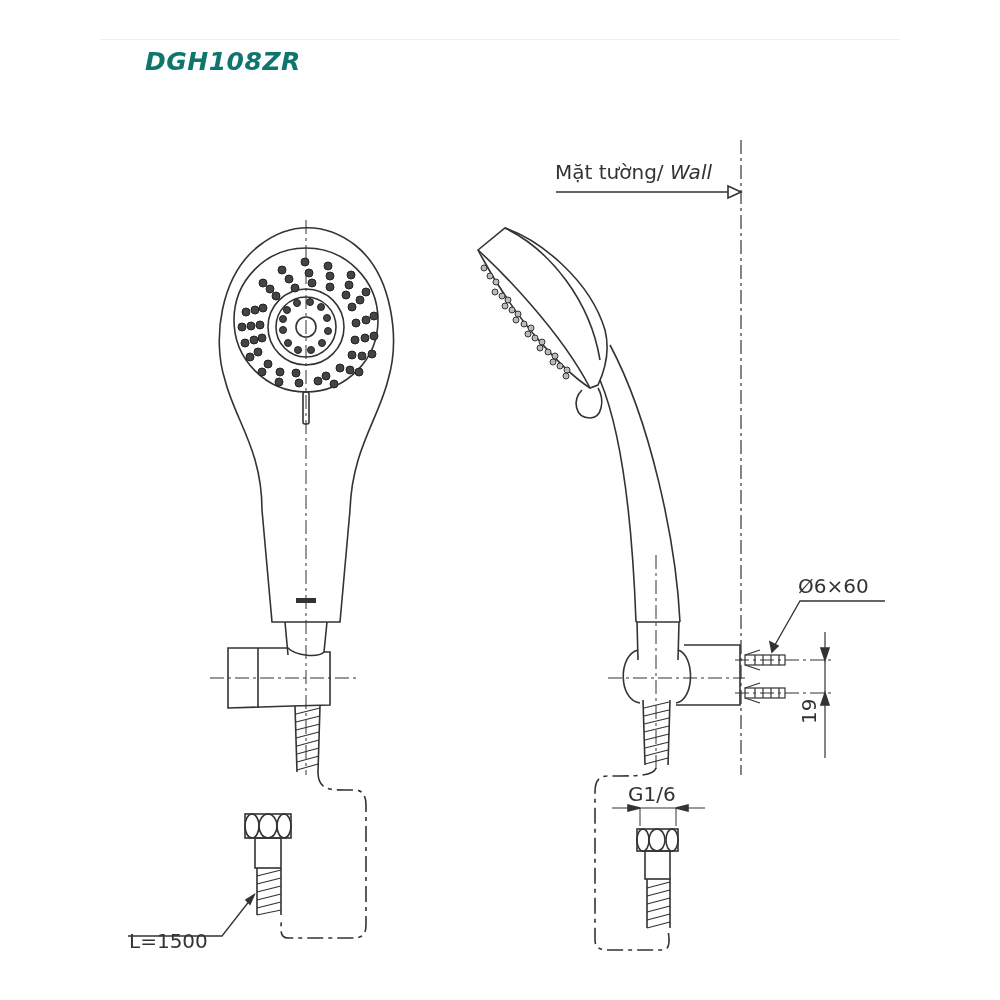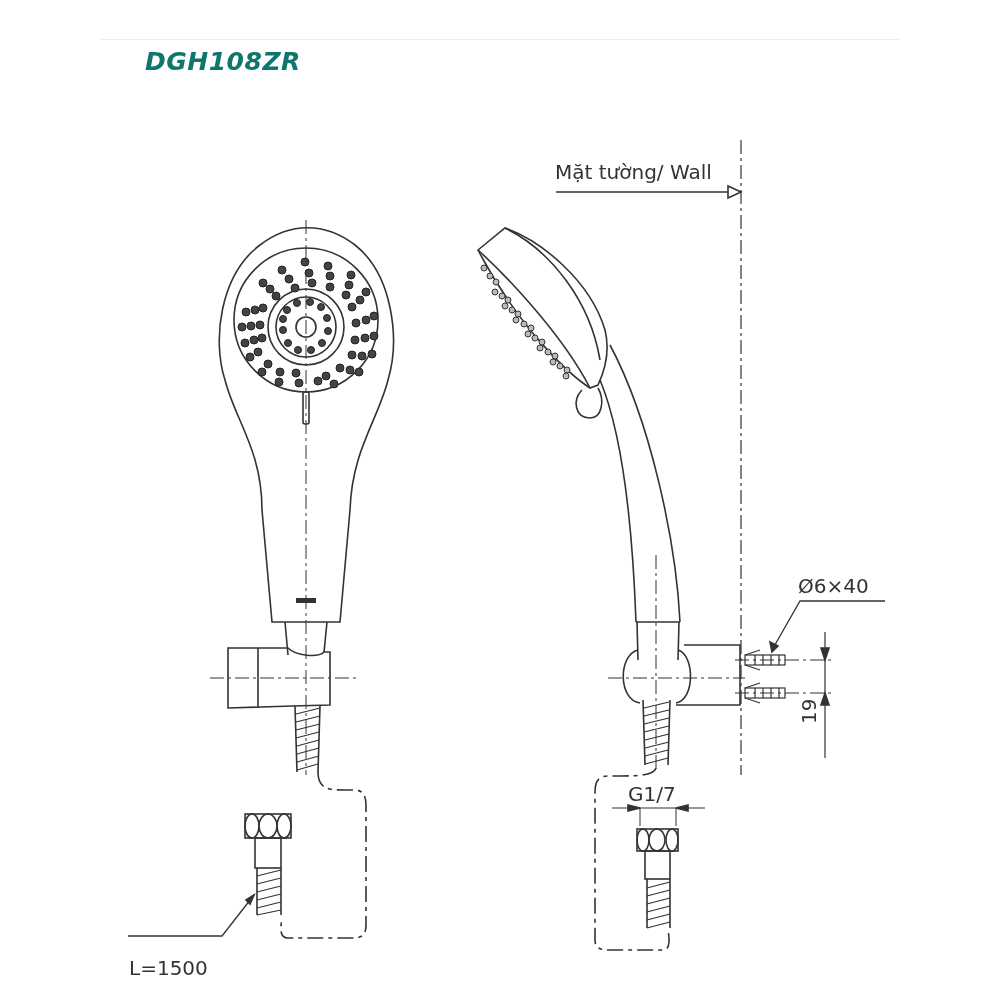--- a/index.html
+++ b/index.html
@@ -2,23 +2,23 @@
 <html><head>
 <meta charset="utf-8">
 <style>
   html, body { margin:0; padding:0; background:#ffffff; }
   body { width:1000px; height:1000px; position:relative; overflow:hidden; font-family:"DejaVu Sans", sans-serif; }
   .topline { position:absolute; left:100px; top:39px; width:800px; height:1px; background:#eeeeee; }
   .title { position:absolute; left:145px; top:47px; font-family:"DejaVu Sans", sans-serif; font-weight:bold; font-style:italic; font-size:25px; color:#0f766e; letter-spacing:0.5px; }
   svg { position:absolute; left:0; top:0; }
   .lbl { position:absolute; font-family:"DejaVu Sans", sans-serif; color:#333; font-size:20px; white-space:nowrap; }
   .wall-label { left:555px; top:160px; }
-  .wall-label .it { }
+  .wall-label .it { font-style:italic; }
   .dia-label { left:798px; top:574px; }
-  .len-label { left:129px; top:956px;text-align:right; }
+  .len-label { left:129px; top:929px;text-align:right; }
   .thread-label { left:628px; top:782px; }
   .dim19 { left:797px; top:724px; transform:rotate(-90deg); transform-origin:left top; }
 </style>
 </head>
 <body>
 
 <div class="topline"></div>
 <div class="title">DGH108ZR</div>
 
 <svg width="1000" height="1000" viewBox="0 0 1000 1000">
@@ -221,16 +221,16 @@
       <line x1="612" y1="808" x2="705" y2="808" stroke-width="1.2"></line>
       <line x1="640" y1="808" x2="640" y2="826" stroke-width="1"></line>
       <line x1="676" y1="808" x2="676" y2="826" stroke-width="1"></line>
       <polygon points="628,805 640,808 628,811" fill="#333"></polygon>
       <polygon points="688,805 676,808 688,811" fill="#333"></polygon>
     </g>
   </g>
 </svg>
 
 <div class="lbl wall-label"><span>Mặt tường/</span> <span class="it">Wall</span></div>
-<div class="lbl dia-label">Ø6×40</div>
+<div class="lbl dia-label">Ø6×60</div>
 <div class="lbl len-label">L=1500</div>
-<div class="lbl thread-label">G1/7</div>
+<div class="lbl thread-label">G1/6</div>
 <div class="lbl dim19">19</div>
 
 </body></html>

